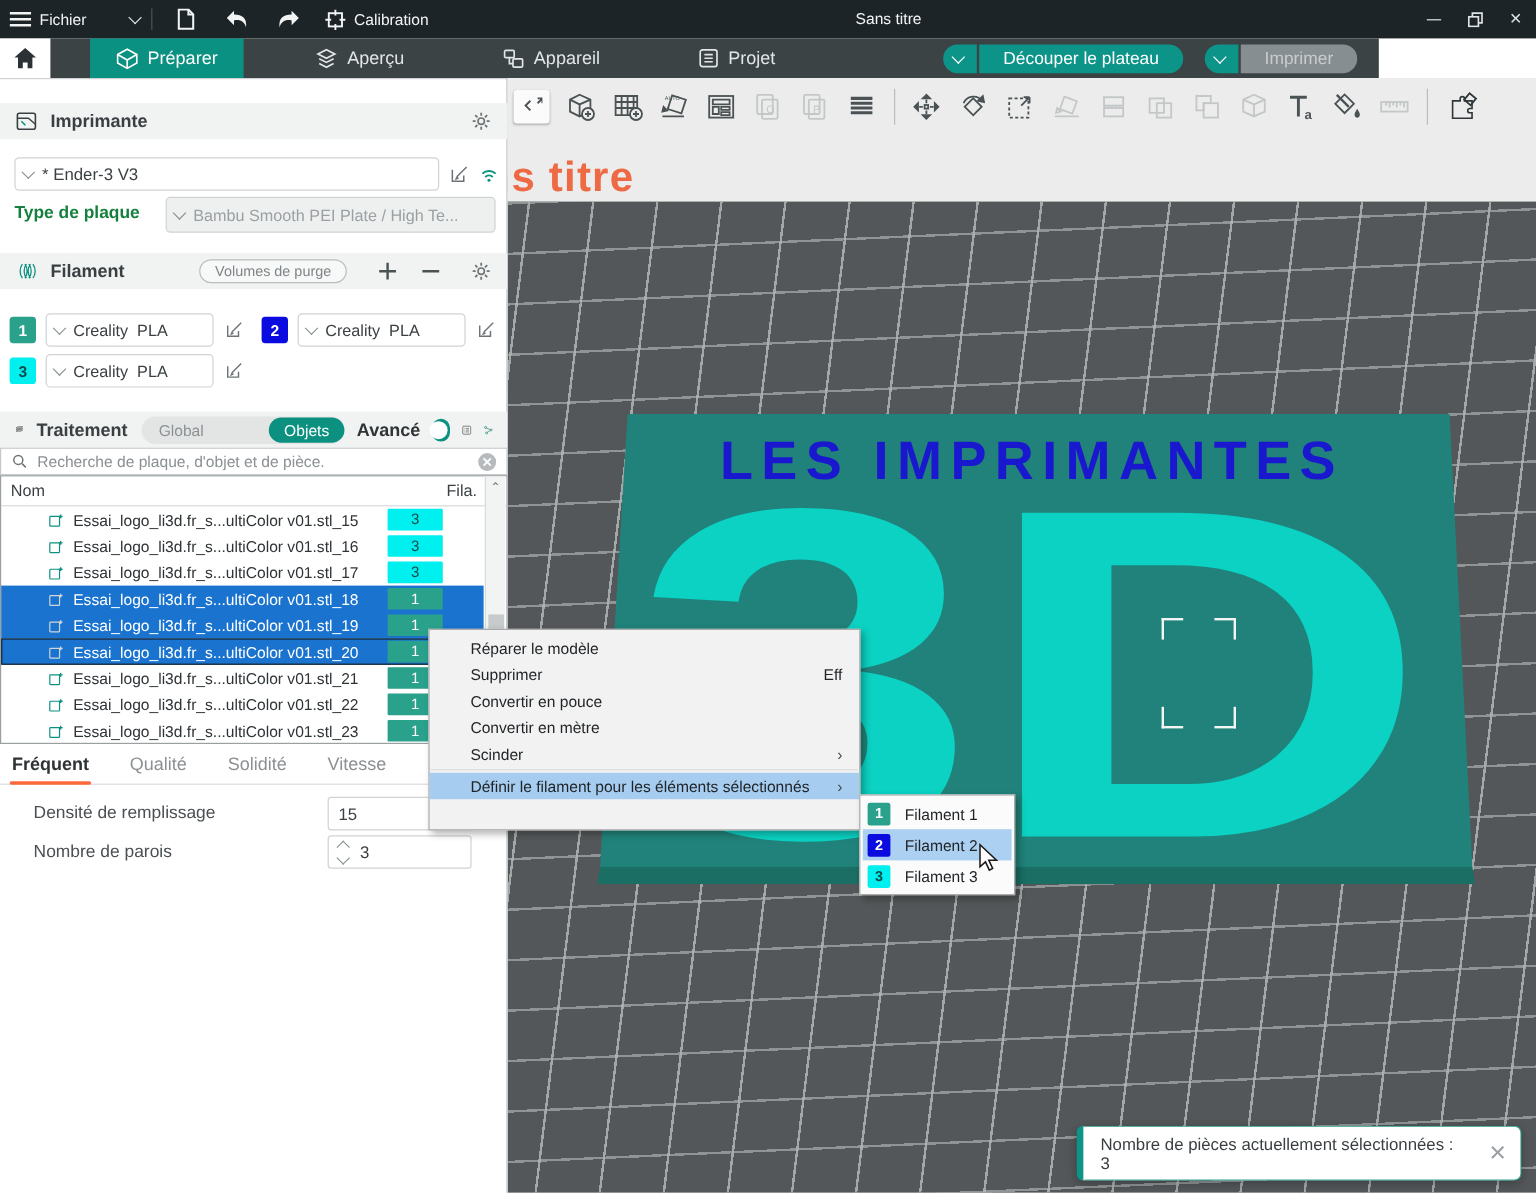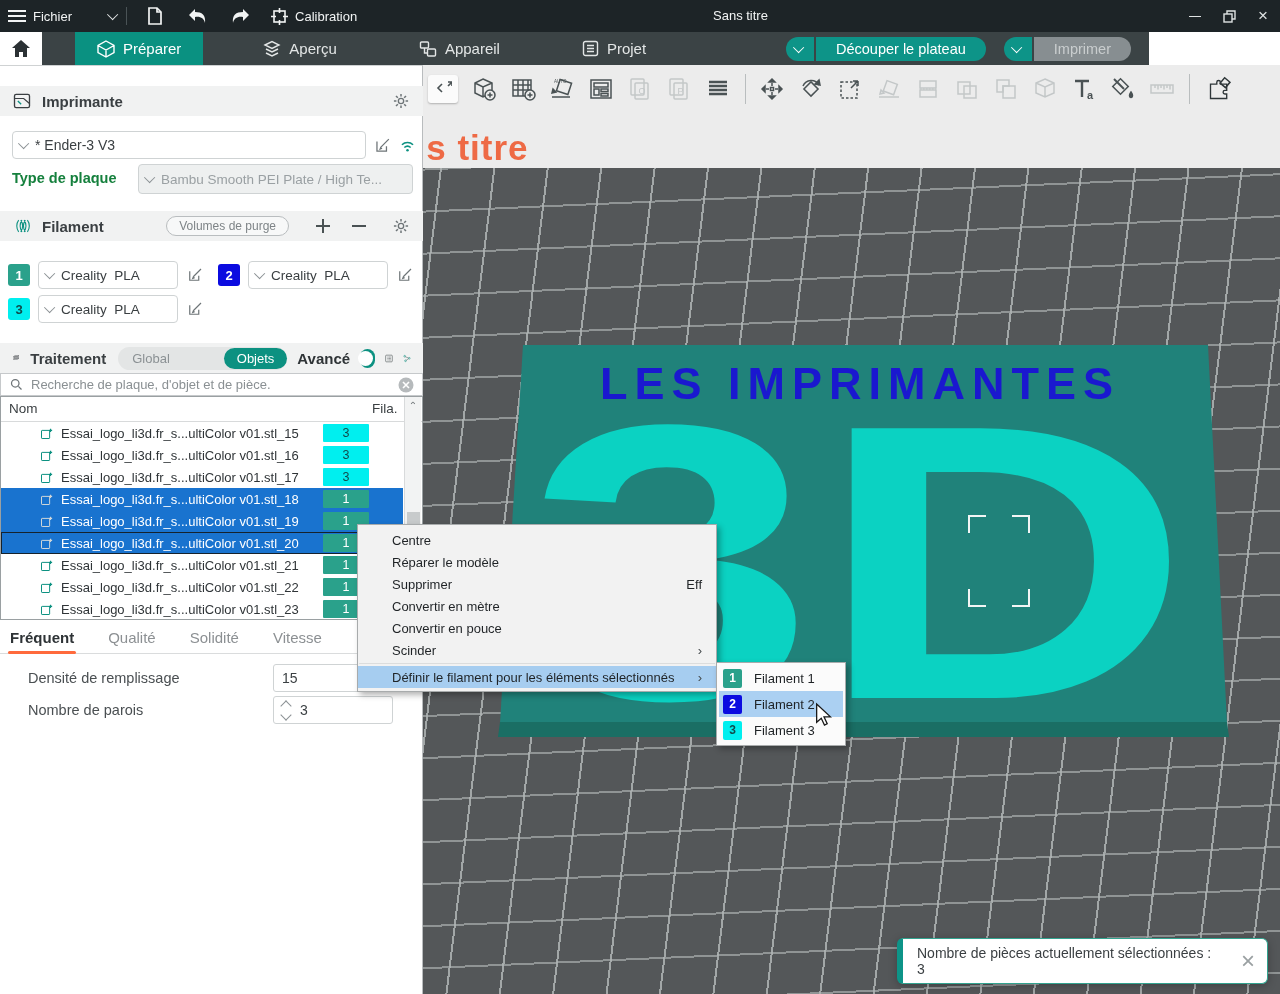--- a/index.html
+++ b/index.html
@@ -624,34 +624,31 @@
   <div class="brk" style="left:589px; top:524px; border-right-width:2.5px; border-bottom-width:2.5px;"></div>
 
   <div id="toast">
     <span>Nombre de pièces actuellement sélectionnées : 3</span>
     <span class="x">×</span>
   </div>
 </div>
 
 <div id="ctxmenu">
   <div class="mi">
-      <span>Centre</span>
-    </div>
-  <div class="mi">
       <span>Réparer le modèle</span>
     </div>
   <div class="mi">
       <span>Supprimer</span>
       <span class="short">Eff</span>
     </div>
   <div class="mi">
+      <span>Convertir en pouce</span>
+    </div>
+  <div class="mi">
       <span>Convertir en mètre</span>
-    </div>
-  <div class="mi">
-      <span>Convertir en pouce</span>
     </div>
   <div class="mi">
       <span>Scinder</span>
       <span class="sub">›</span>
     </div>
   <div class="msep"></div>
   <div class="mi hl">
       <span>Définir le filament pour les éléments sélectionnés</span>
       <span class="sub">›</span>
     </div>

